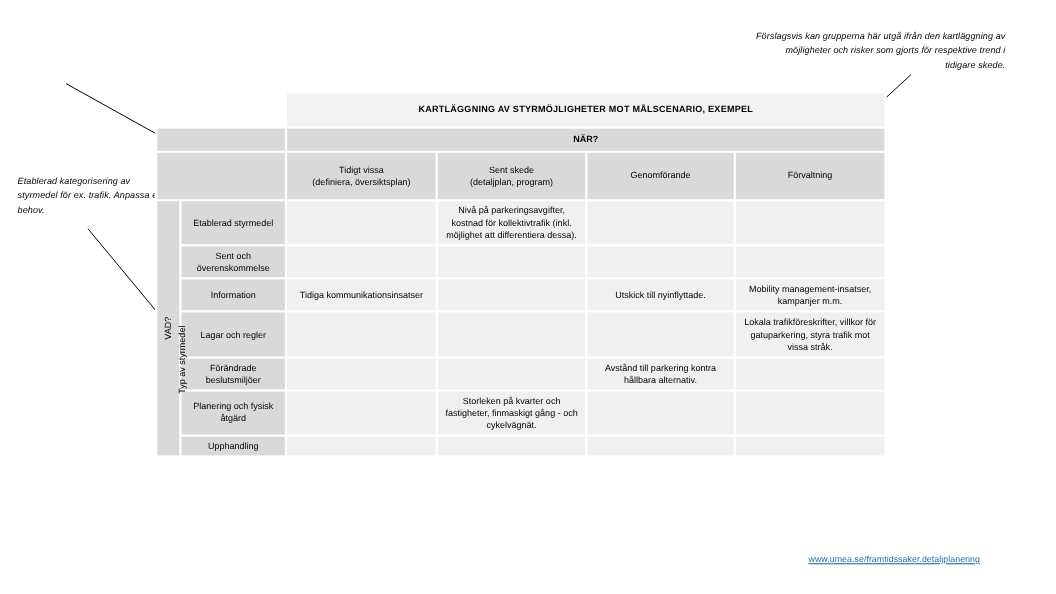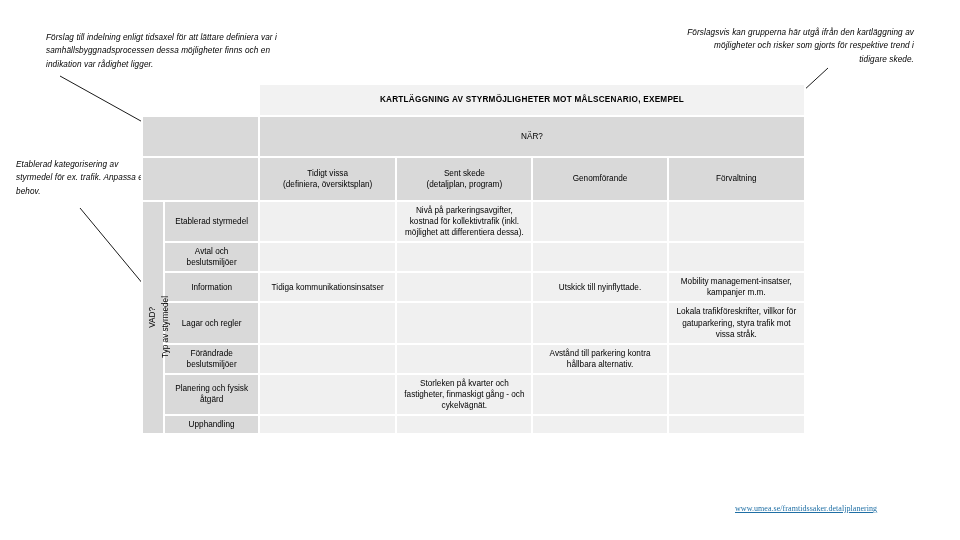--- a/index.html
+++ b/index.html
@@ -53,22 +53,23 @@
 
   .band-title {
     background: #f2f2f2;
     height: 30px;
     font-size: 8.6px;
     letter-spacing: 0.25px;
     font-weight: bold;
   }
   .band-when {
     background: #d9d9d9;
-    height: 39px;
+    height: 20px;
     font-size: 8.4px;
+    font-weight: bold;
   }
   .corner-blank { background: #d9d9d9; }
   .corner-white { background: #ffffff; }
 
   .colhead {
     background: #d9d9d9;
     height: 42px;
     font-size: 8.3px;
     line-height: 1.45;
   }
@@ -106,29 +107,27 @@
 
   
   #footer-link {
     position: absolute;
     left: 735px; top: 504px;
     font-size: 8px;
     color: #1f6fa5;
     text-decoration: underline;
     letter-spacing: 0.05px;
     white-space: nowrap;
-    font-family: Liberation Serif, serif;
   }
 </style>
 </head>
 <body>
 
 <div id="page">
 
-  <div class="callout" id="callout-left">Förslag till indelning enligt tidsaxel för att lättare definiera var i samhällsbyggnadsprocessen dessa möjligheter finns och en indikation var rådighet ligger.</div>
 
   <div class="callout" id="callout-right">Förslagsvis kan grupperna här utgå ifrån den kartläggning av möjligheter och risker som gjorts för respektive trend i tidigare skede.</div>
 
   <div class="callout" id="callout-mid">Etablerad kategorisering av styrmedel för ex. trafik. Anpassa efter behov.</div>
 
   <svg class="leader" style="left:0; top:0; width:960px; height:540px;">
     <line x1="60" y1="76" x2="175" y2="140"></line>
     <line x1="828" y1="68" x2="790" y2="103"></line>
     <line x1="80" y1="208" x2="148" y2="290"></line>
   </svg>
@@ -170,21 +169,21 @@
           <span class="vtext">VAD?</span>
         </td>
         <td class="rowhead">Etablerad styrmedel</td>
         <td class="cell"></td>
         <td class="cell">Nivå på parkeringsavgifter, kostnad för kollektivtrafik (inkl. möjlighet att differentiera dessa).</td>
         <td class="cell"></td>
         <td class="cell wide"></td>
       </tr>
 
       <tr>
-        <td class="rowhead">Avtal och beslutsmiljöer</td>
+        <td class="rowhead">Sent och överenskommelse</td>
         <td class="cell"></td>
         <td class="cell"></td>
         <td class="cell"></td>
         <td class="cell wide"></td>
       </tr>
 
       <tr>
         <td class="rowhead">Information</td>
         <td class="cell">Tidiga kommunikationsinsatser</td>
         <td class="cell"></td>

